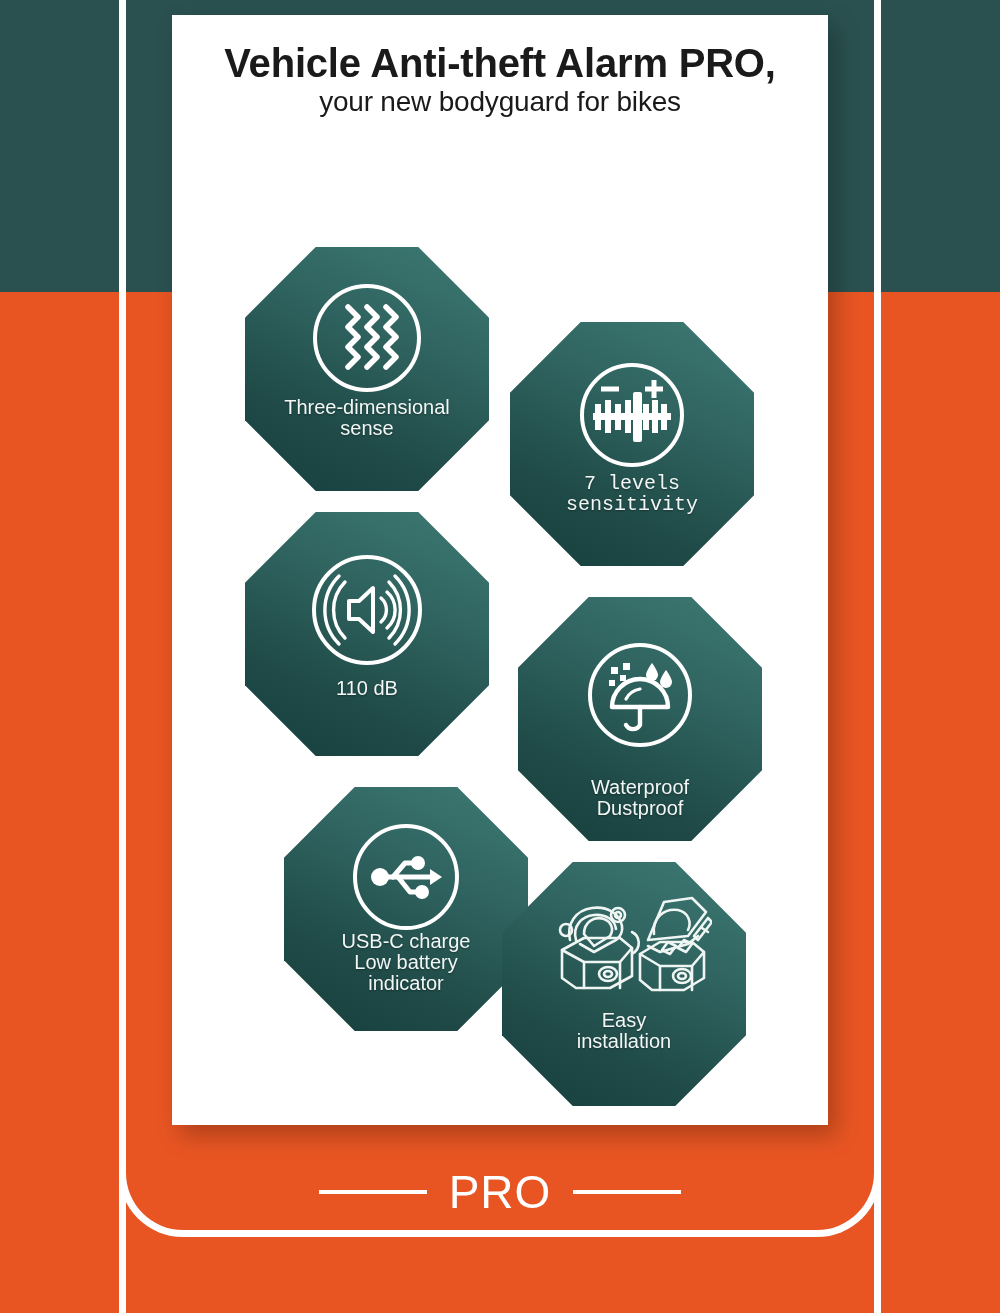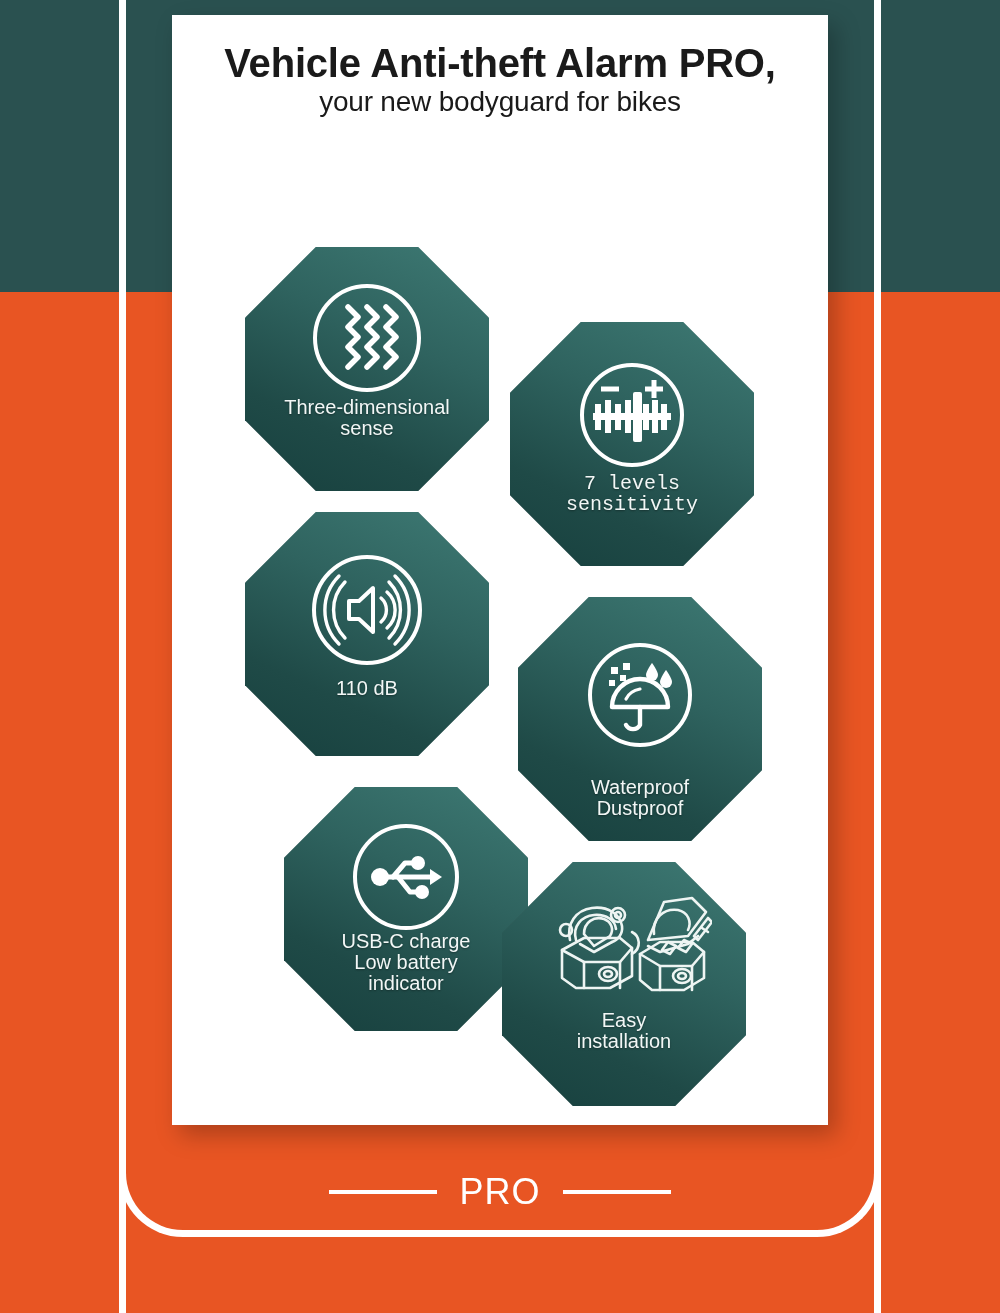--- a/index.html
+++ b/index.html
@@ -84,21 +84,21 @@
   .ic-d{top:40px;} .lb-d{top:160px;margin-top:20px;}
   .ic-e{top:30px;} .lb-e{top:144px;}
   .ic-f{top:22px;} .lb-f{top:148px;}
 
   
   .pro{
     position:absolute;left:0;top:1162px;width:1000px;height:60px;
     display:flex;align-items:center;justify-content:center;gap:22px;
   }
   .pro .rule{width:108px;height:4px;background:#ffffff;}
-  .pro .txt{color:#ffffff;font-size:36px;font-weight:normal;letter-spacing:1px;line-height:1;}
+  .pro .txt{color:#ffffff;font-size:46px;font-weight:normal;letter-spacing:1px;line-height:1;}
 </style>
 </head>
 <body>
 
 <div id="poster">
 
   <div class="band-teal"></div>
   <div class="band-orange"></div>
   <div class="vline left"></div>
   <div class="vline right"></div>

